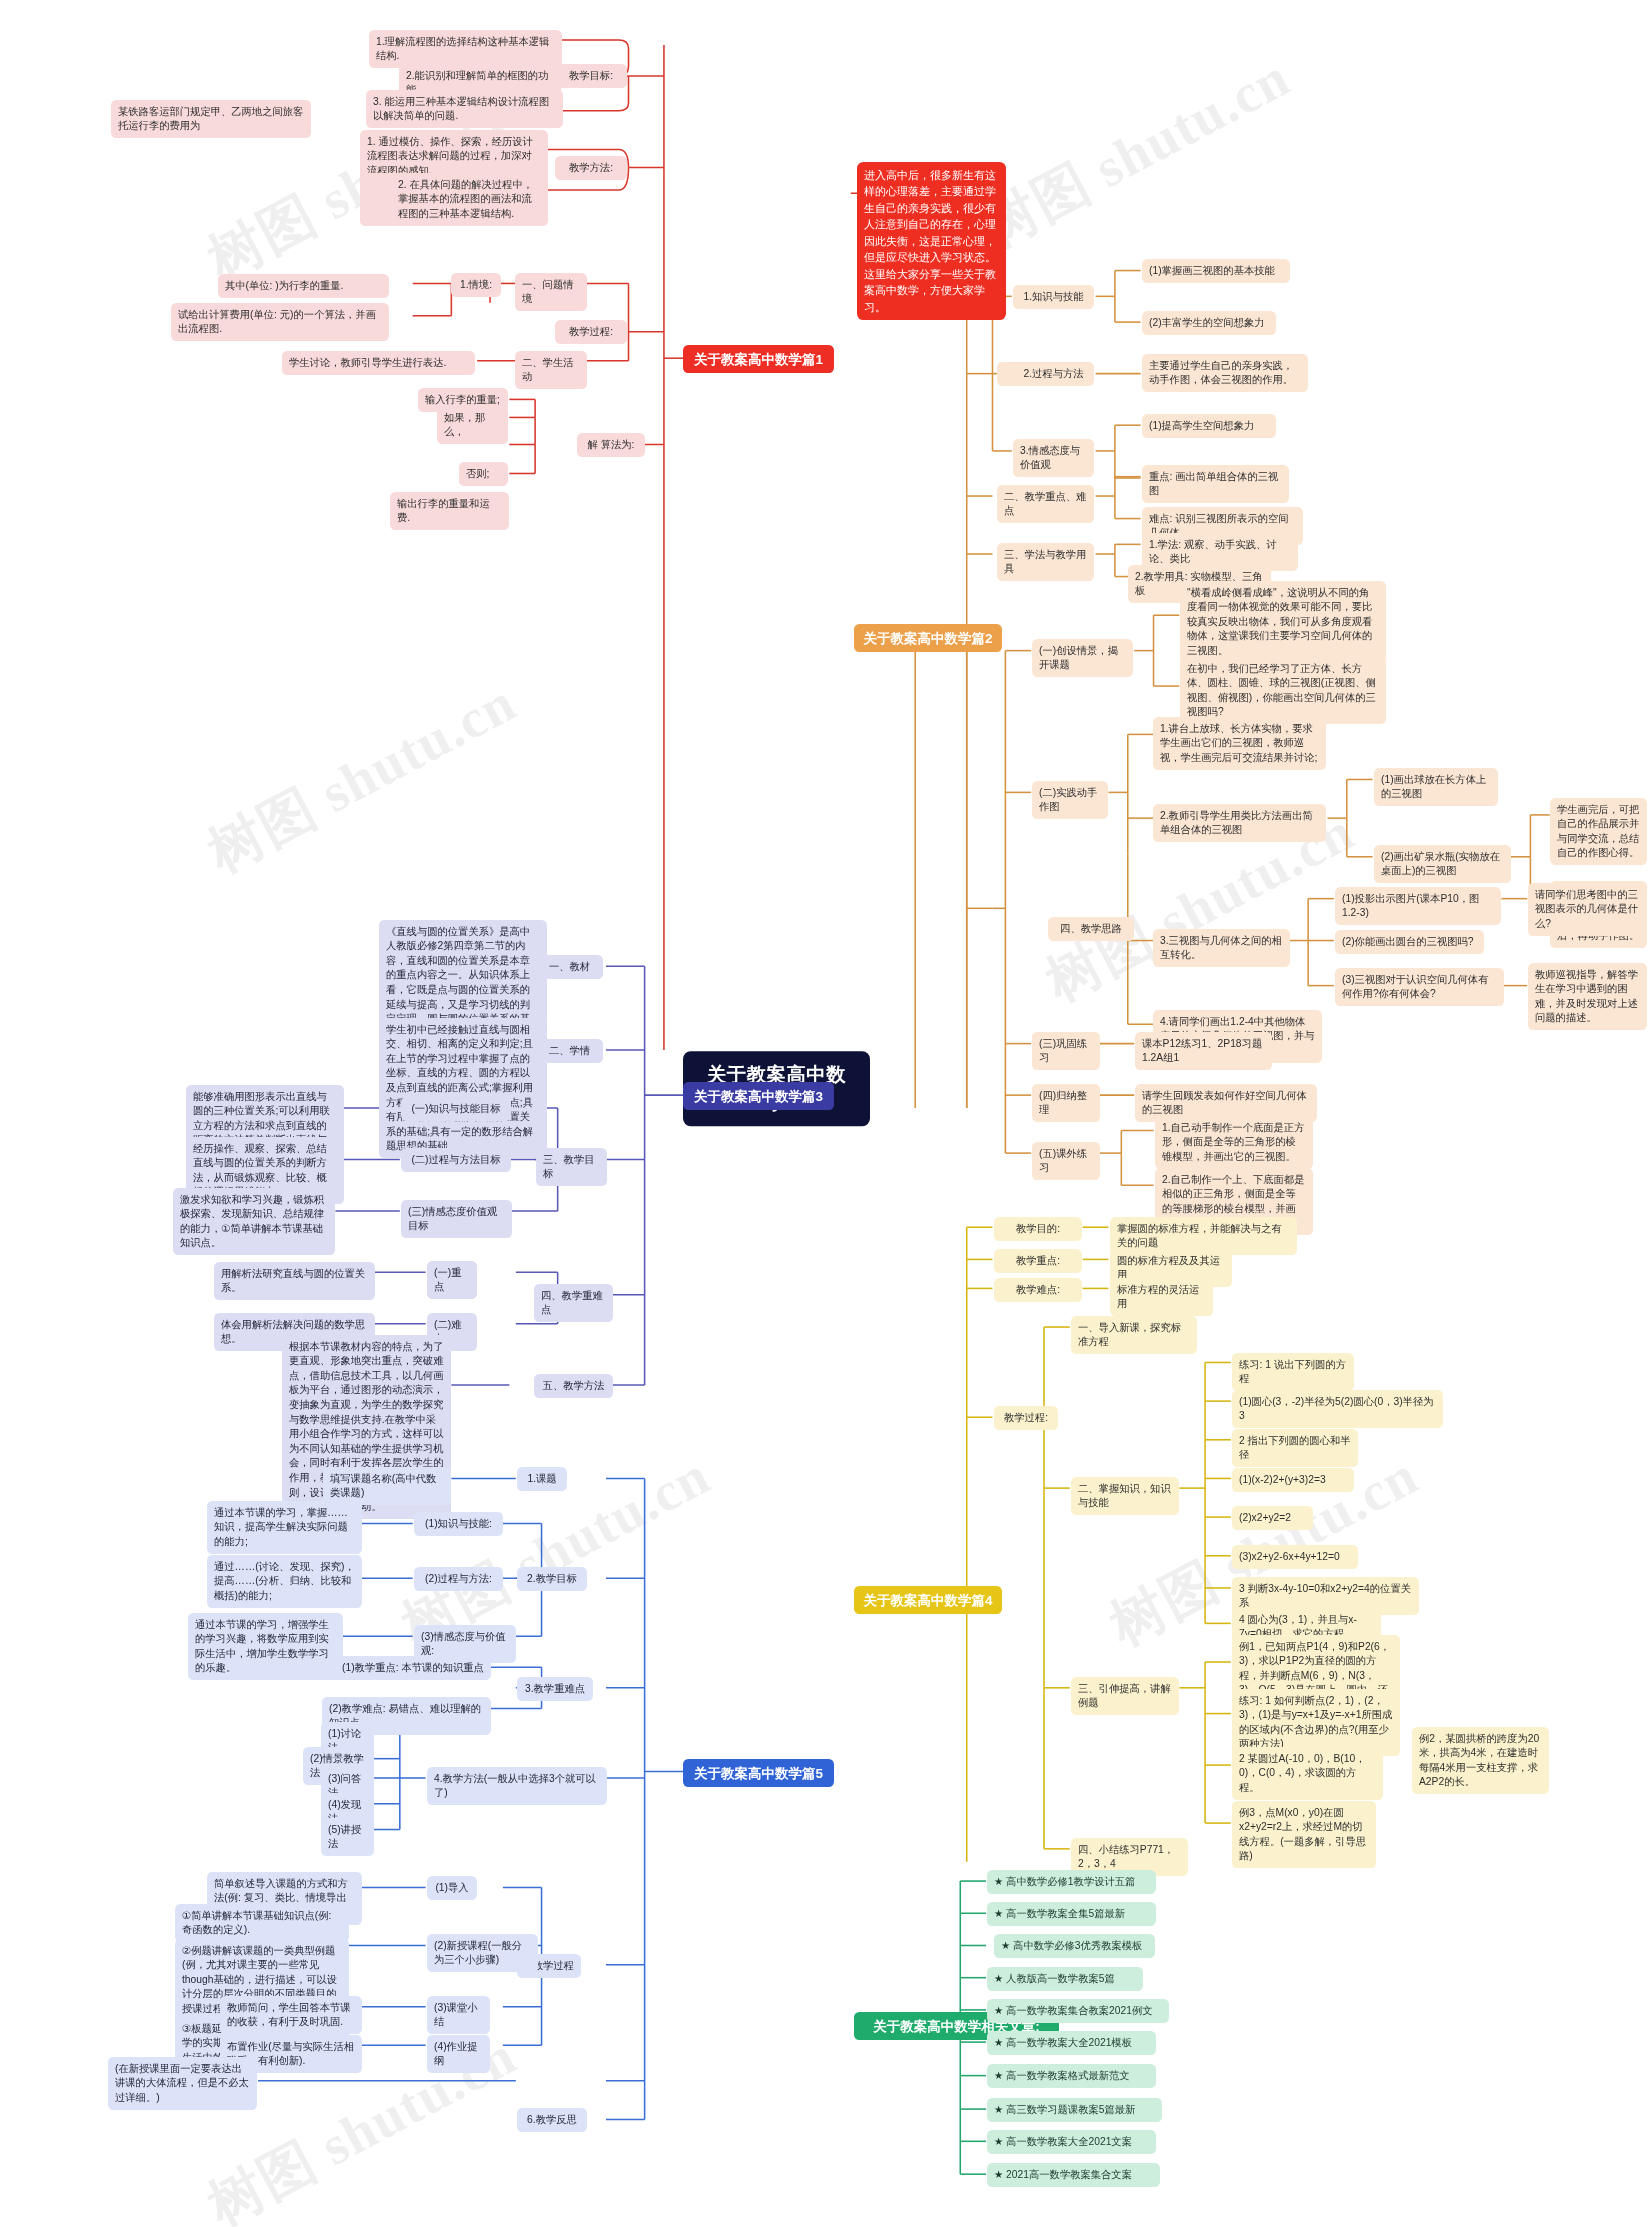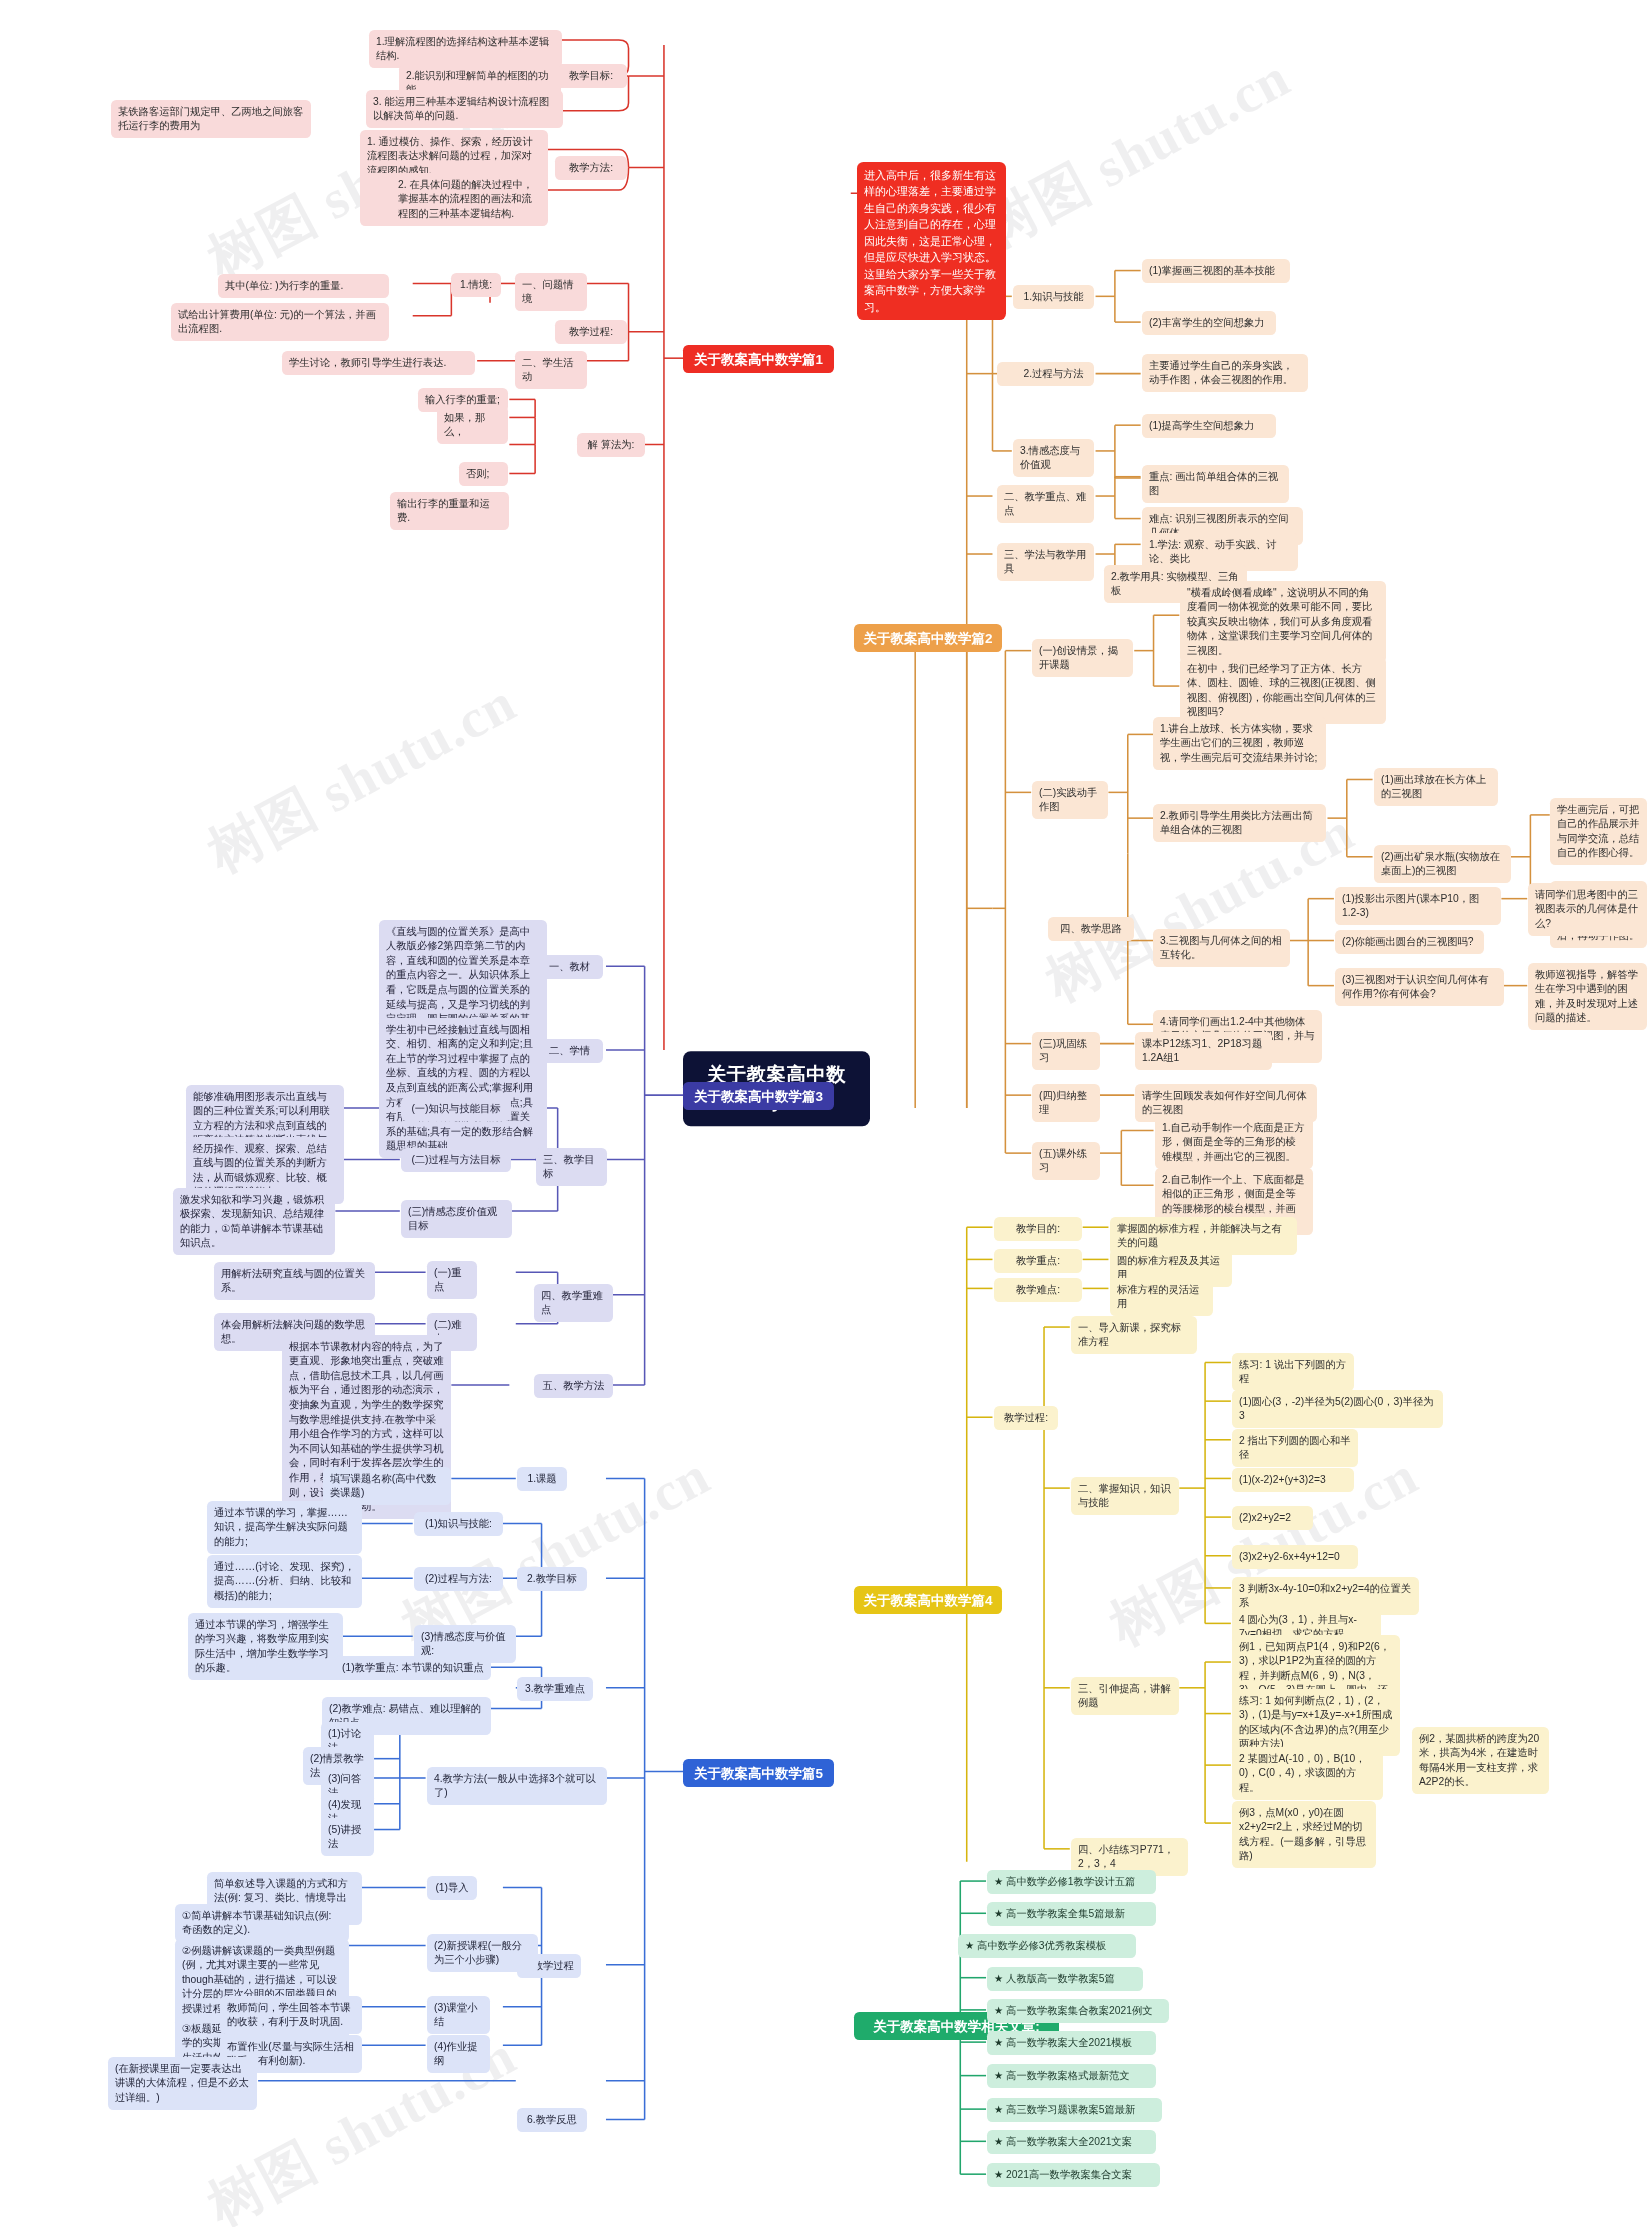--- a/index.html
+++ b/index.html
@@ -355,21 +355,21 @@
   <div class="node c t2" style="left:1013px;top:439px;width:81px;justify-content:center;">3.情感态度与价值观</div>
   <div class="node t2" style="left:1142px;top:414px;width:134px;">(1)提高学生空间想象力</div>
   <div class="node t2" style="left:1142px;top:467px;width:116px;">(2)体会三视图的作用</div>
 
   <div class="node c t2" style="left:997px;top:485px;width:97px;justify-content:center;">二、教学重点、难点</div>
   <div class="node t2" style="left:1142px;top:465px;width:147px;">重点: 画出简单组合体的三视图</div>
   <div class="node t2" style="left:1142px;top:507px;width:161px;">难点: 识别三视图所表示的空间几何体</div>
 
   <div class="node c t2" style="left:997px;top:543px;width:97px;justify-content:center;">三、学法与教学用具</div>
   <div class="node t2" style="left:1142px;top:533px;width:156px;">1.学法: 观察、动手实践、讨论、类比</div>
-  <div class="node t2" style="left:1104px;top:565px;width:143px;">2.教学用具: 实物模型、三角板</div>
+  <div class="node t2" style="left:1128px;top:565px;width:143px;">2.教学用具: 实物模型、三角板</div>
 
   <div class="node c t2" style="left:1048px;top:897px;width:86px;justify-content:center;margin-top:20px;">四、教学思路</div>
 
   <div class="node c t2" style="left:1032px;top:639px;width:101px;justify-content:center;">(一)创设情景，揭开课题</div>
   <div class="node t2" style="left:1180px;top:581px;width:206px;">"横看成岭侧看成峰"，这说明从不同的角度看同一物体视觉的效果可能不同，要比较真实反映出物体，我们可从多角度观看物体，这堂课我们主要学习空间几何体的三视图。</div>
   <div class="node t2" style="left:1180px;top:657px;width:206px;">在初中，我们已经学习了正方体、长方体、圆柱、圆锥、球的三视图(正视图、侧视图、俯视图)，你能画出空间几何体的三视图吗?</div>
 
   <div class="node c t2" style="left:1032px;top:781px;width:76px;justify-content:center;">(二)实践动手作图</div>
   <div class="node t2" style="left:1153px;top:717px;width:173px;">1.讲台上放球、长方体实物，要求学生画出它们的三视图，教师巡视，学生画完后可交流结果并讨论;</div>
   <div class="node t2" style="left:1153px;top:804px;width:173px;">2.教师引导学生用类比方法画出简单组合体的三视图</div>
@@ -483,21 +483,21 @@
   <div class="node t5" style="left:220px;top:1996px;width:142px;">教师简问，学生回答本节课的收获，有利于及时巩固.</div>
   <div class="node c t5" style="left:427px;top:2035px;width:63px;justify-content:center;">(4)作业提纲</div>
   <div class="node t5" style="left:220px;top:2035px;width:142px;">布置作业(尽量与实际生活相联系，有利创新).</div>
 
   <div class="node c t5" style="left:517px;top:2108px;width:70px;justify-content:center;">6.教学反思</div>
   <div class="node t5" style="left:108px;top:2057px;width:149px;">(在新授课里面一定要表达出讲课的大体流程，但是不必太过详细。)</div>
 
   <div class="node h6" style="left:854px;top:2012px;width:205px;text-align:center;">关于教案高中数学相关文章:</div>
   <div class="node t6" style="left:987px;top:1870px;width:169px;">★ 高中数学必修1教学设计五篇</div>
   <div class="node t6" style="left:987px;top:1902px;width:169px;">★ 高一数学教案全集5篇最新</div>
-  <div class="node t6" style="left:958px;top:1934px;width:178px;">★ 高中数学必修3优秀教案模板</div>
+  <div class="node t6" style="left:994px;top:1934px;width:161px;">★ 高中数学必修3优秀教案模板</div>
   <div class="node t6" style="left:987px;top:1967px;width:156px;">★ 人教版高一数学教案5篇</div>
   <div class="node t6" style="left:987px;top:1999px;width:182px;">★ 高一数学教案集合教案2021例文</div>
   <div class="node t6" style="left:987px;top:2031px;width:169px;">★ 高一数学教案大全2021模板</div>
   <div class="node t6" style="left:987px;top:2064px;width:169px;">★ 高一数学教案格式最新范文</div>
   <div class="node t6" style="left:987px;top:2098px;width:175px;">★ 高三数学习题课教案5篇最新</div>
   <div class="node t6" style="left:987px;top:2130px;width:169px;">★ 高一数学教案大全2021文案</div>
   <div class="node t6" style="left:987px;top:2163px;width:173px;">★ 2021高一数学教案集合文案</div>
 
 </div>
 

